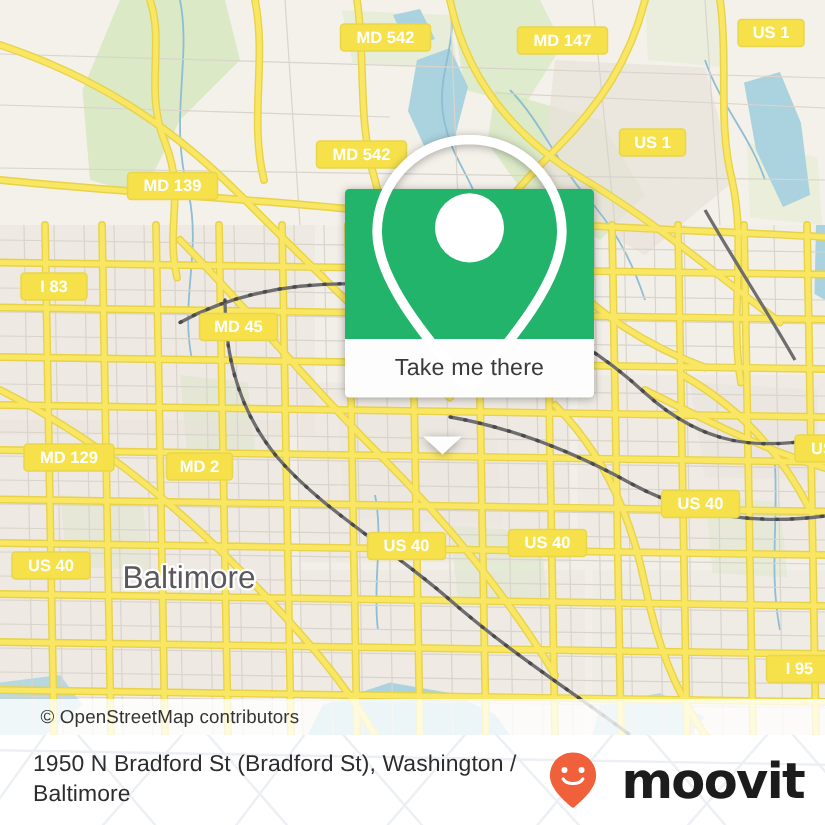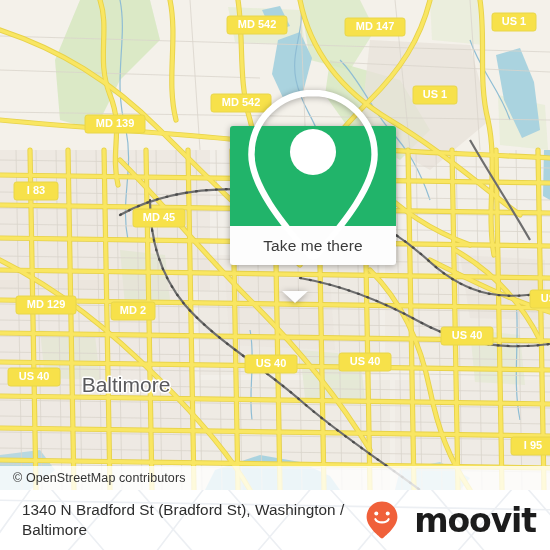--- a/index.html
+++ b/index.html
@@ -33,21 +33,21 @@
     font-size:21px; font-weight:400; fill:#59595c;
     text-anchor:middle;
     paint-order:stroke; stroke:#ffffff; stroke-width:3px; stroke-linejoin:round;
   }
 
   
   #attrib{
     position:absolute;left:0;top:466px;width:550px;height:24px;
     background:rgba(255,255,255,0.78);
     display:flex;align-items:center;
-    box-sizing:border-box;padding-left:13px;
+    box-sizing:border-box;padding-left:27px;
     font-size:12.5px;color:#333;letter-spacing:0.1px;
   }
 
   
   #callout{
     position:absolute;left:194px;top:126px;width:166px;
     filter:drop-shadow(0 1px 3px rgba(0,0,0,0.32));
     padding-left:36px;
   }
   #calloutGreen{
@@ -417,21 +417,21 @@
         <path d="M-20 70 L40 -14 L112 70 Z"></path>
         <path d="M60 70 L130 -10 L200 70 Z"></path>
         <path d="M150 70 L215 -16 L290 70 Z"></path>
         <path d="M250 70 L320 -12 L395 70 Z"></path>
         <path d="M350 70 L420 -14 L492 70 Z"></path>
         <path d="M450 70 L520 -10 L590 70 Z"></path>
         <path d="M-10 10 L560 20"></path>
       </g>
     </svg>
     <div id="footerInner">
-      <div id="addressText">1340 N Bradford St (Bradford St), Washington / Baltimore</div>
+      <div id="addressText">1950 N Bradford St (Bradford St), Washington / Baltimore</div>
       <div id="brand">
         <svg id="brandMark" width="34" height="40" viewBox="0 0 34 40">
           <path d="M17 1.6 C8.4 1.6 1.6 8.4 1.6 17 C1.6 26.6 13 35.2 15.9 38 C16.5 38.6 17.5 38.6 18.1 38 C21 35.2 32.4 26.6 32.4 17 C32.4 8.4 25.6 1.6 17 1.6 Z" fill="#f0603a"></path>
           <circle cx="11.3" cy="13.4" r="2.0" fill="#ffffff"></circle>
           <circle cx="22.7" cy="13.4" r="2.0" fill="#ffffff"></circle>
           <path d="M10.4 19.2 C12.6 23.4 21.4 23.4 23.6 19.2" fill="none" stroke="#ffffff" stroke-width="2.1" stroke-linecap="round"></path>
         </svg>
         <span id="brandWord">moovit</span>
       </div>
     </div>

